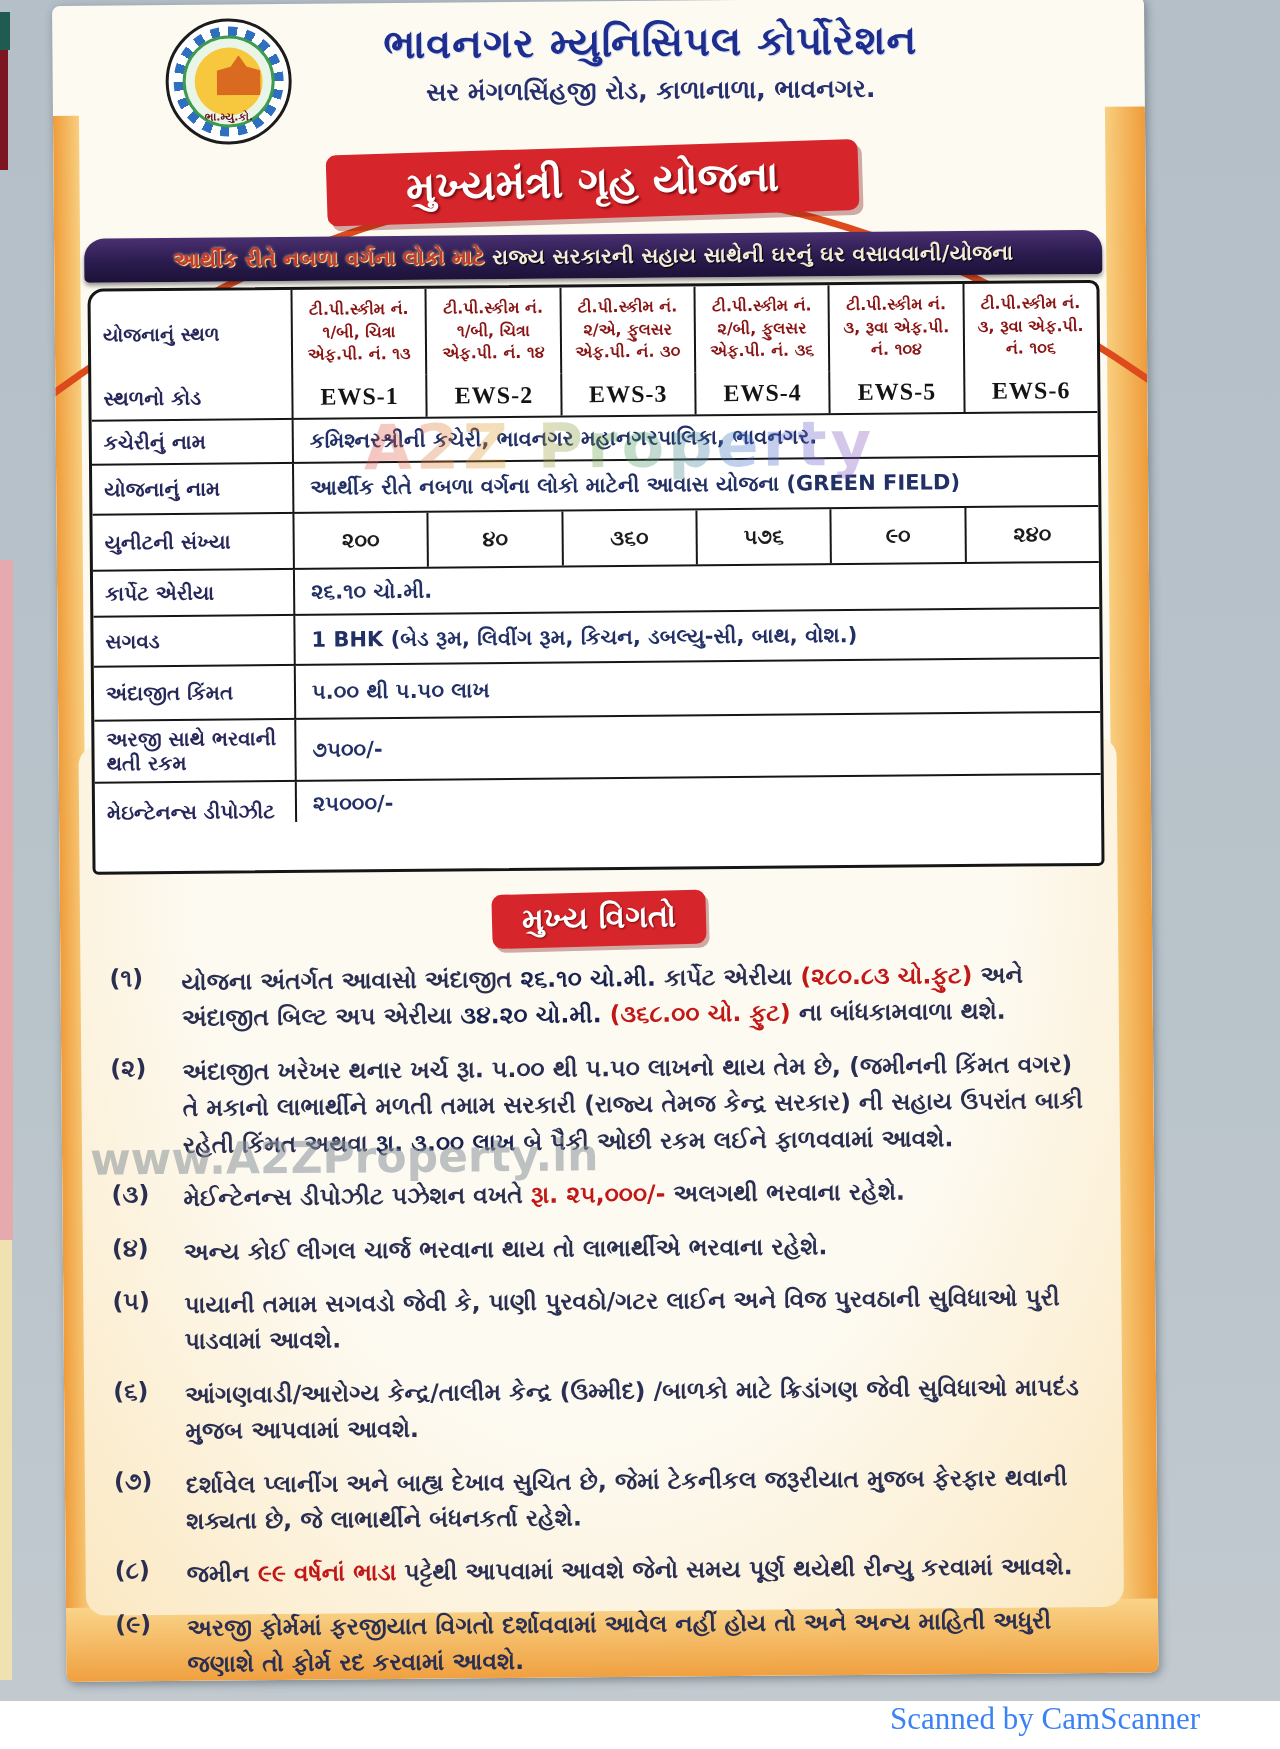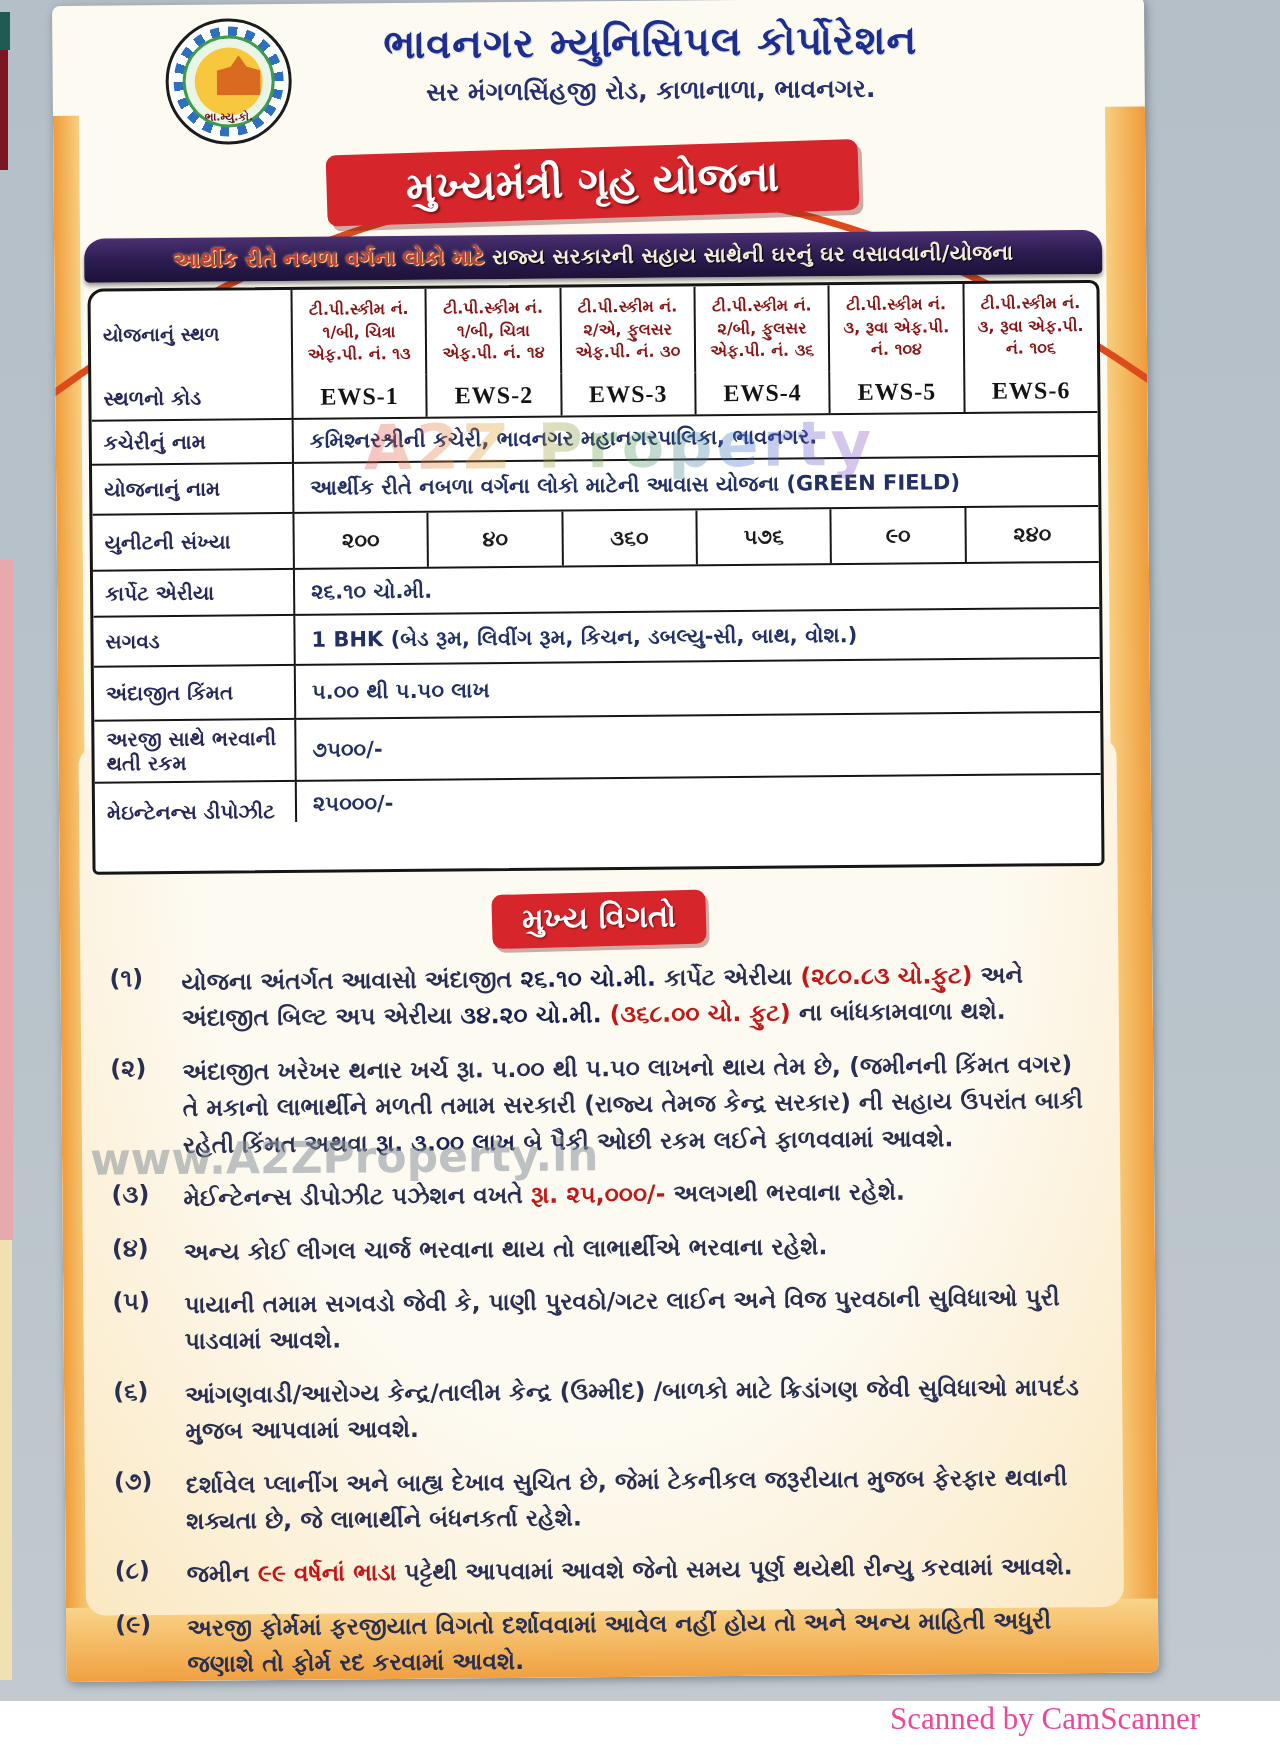--- a/index.html
+++ b/index.html
@@ -107,21 +107,21 @@
   .wm-a2z{
     position:absolute;z-index:4;left:280px;top:408px;font-size:62px;font-weight:800;letter-spacing:4px;
     background:linear-gradient(90deg,#e05050,#e0a030,#50a050,#4070d0,#9050c0);
     -webkit-background-clip:text;background-clip:text;color:transparent;opacity:.33;pointer-events:none;
   }
   .wm-url{position:absolute;z-index:4;left:0px;top:1128px;font-size:44px;font-weight:600;color:#8b949c;opacity:.55;pointer-events:none;}
 
   
   .scan-credit{
     position:absolute;right:80px;bottom:12px;
-    font-family:"Liberation Serif",serif;font-size:31px;color:#ec4899;
+    font-family:"Liberation Serif",serif;font-size:31px;color:#3b82f6;
   }
 </style>
 </head>
 <body>
 
 <div class="backdrop"></div>
 <div class="edge-strip strip-teal"></div>
 <div class="edge-strip strip-darkred"></div>
 <div class="edge-strip strip-pink"></div>
 <div class="edge-strip strip-cream"></div>

